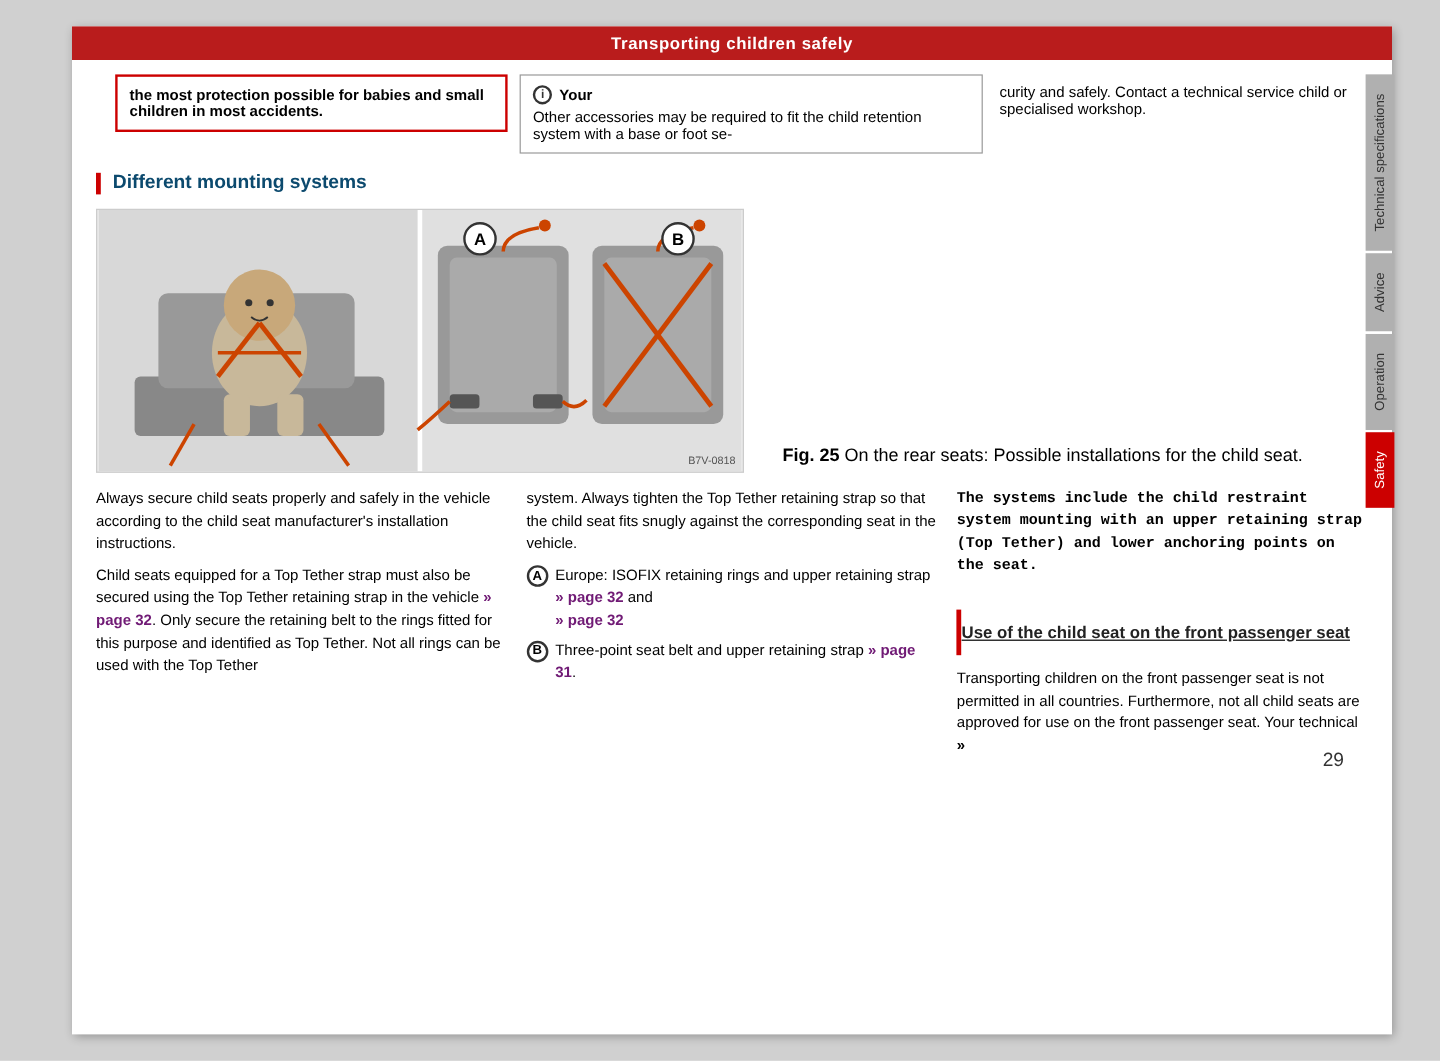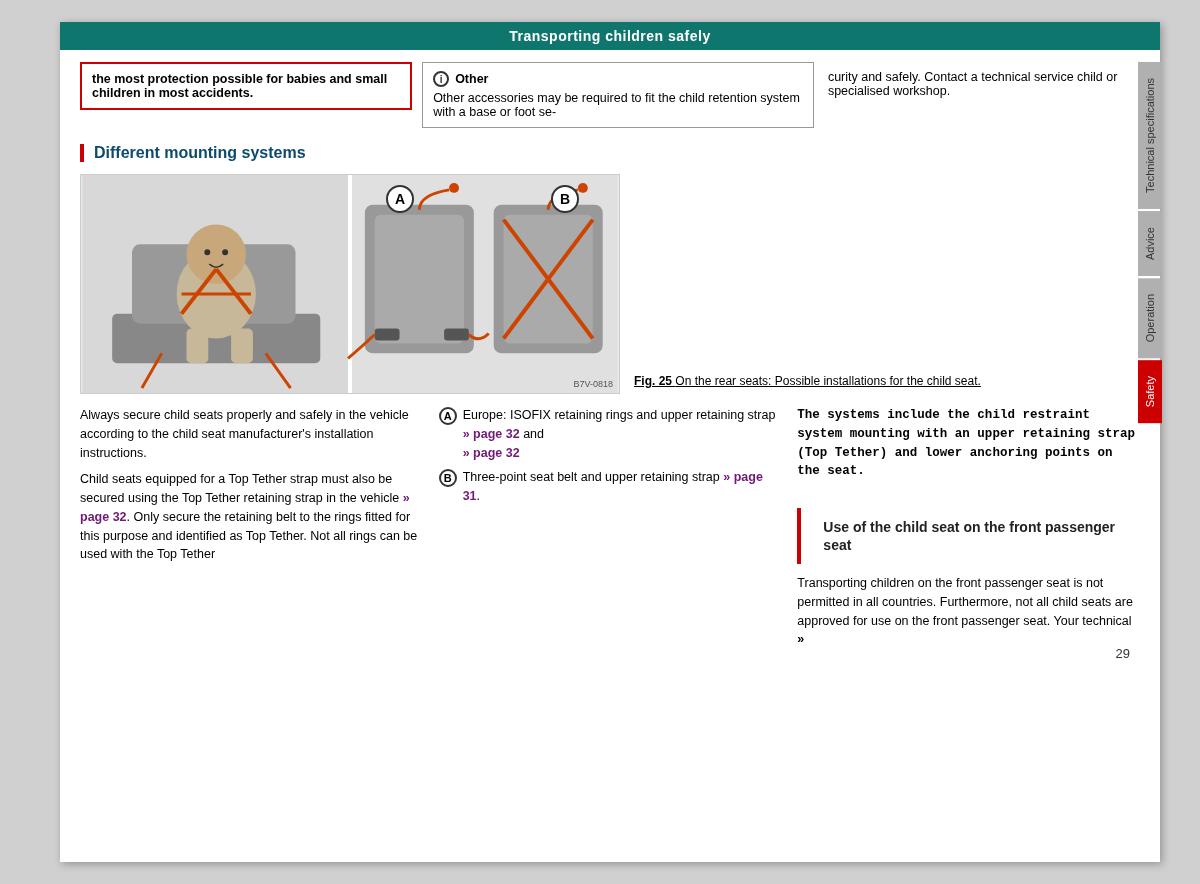--- a/index.html
+++ b/index.html
@@ -15,21 +15,21 @@
       width: 1100px;
       height: 840px;
       background: #ffffff;
       position: absolute;
       top: 22px;
       left: 60px;
       box-shadow: 2px 2px 8px rgba(0,0,0,0.3);
     }
     
     .header-bar {
-      background: #0f766e;
+      background: #b91c1c;
       color: #ffffff;
       text-align: center;
       padding: 6px 0;
       font-weight: bold;
       font-size: 14px;
       letter-spacing: 0.5px;
     }
     
     .side-tabs {
       position: absolute;
@@ -66,20 +66,21 @@
       gap: 10px;
       margin-bottom: 16px;
       align-items: flex-start;
     }
     .warning-box {
       border: 2px solid #cc0000;
       padding: 8px 10px;
       flex: 1;
       font-size: 12.5px;
       font-weight: bold;
+      margin-left: 16px;
     }
     .note-box {
       border: 1px solid #999;
       padding: 8px 10px;
       flex: 1.2;
       font-size: 12.5px;
     }
     .note-header {
       display: flex;
       align-items: center;
@@ -128,26 +129,25 @@
       overflow: hidden;
       flex-shrink: 0;
     }
     
     .child-seat-img {
       width: 100%;
       height: 100%;
     }
     .fig-caption {
       flex: 1;
-      padding-left: 14px;
-      font-size: 12px;
+      padding-left: 32px;
+      font-size: 15px;
       padding-top: 4px;
       align-self: flex-end;
       padding-bottom: 6px;
-      text-decoration: underline;
     }
     .fig-caption strong {
       font-weight: bold;
     }
     
     .main-columns {
       display: flex;
       gap: 16px;
     }
     .col-left {
@@ -195,36 +195,37 @@
       flex-shrink: 0;
       margin-top: 1px;
     }
     .link-text {
       color: #701a75;
       font-weight: bold;
     }
     
     .front-seat-box {
       border-left: 4px solid #cc0000;
-      padding: 10px 22px;
+      padding: 10px 0;
       margin-bottom: 10px;
       background: #fff;
+      text-decoration: underline;
     }
     .front-seat-box h3 {
       font-size: 14px;
       font-weight: bold;
       line-height: 1.3;
       color: #222;
     }
     
     .page-number {
       position: absolute;
       bottom: 8px;
-      right: 30px;
-      font-size: 13px;
+      right: 40px;
+      font-size: 16px;
       color: #333;
     }
     .continue-arrow {
       font-weight: bold;
     }
     .label-a {
       position: absolute;
       left: 305px;
       top: 10px;
       width: 28px;
@@ -288,21 +289,21 @@
 
   <div class="content">
 
     <div class="top-info-row">
       <div class="warning-box">
         <span>the most protection possible for babies and small children in most accidents.</span>
       </div>
       <div class="note-box">
         <div class="note-header">
           <span class="note-icon">i</span>
-          <span>Other</span>
+          <span>Your</span>
         </div>
         <span>Other accessories may be required to fit the child retention system with a base or foot se-</span>
       </div>
       <div class="extra-text-box">
         <span>curity and safely. Contact a technical service child or specialised workshop.</span>
       </div>
     </div>
 
     <div class="section-heading">
       <span>Different mounting systems</span>
@@ -381,20 +382,21 @@
     <div class="main-columns">
 
       <div class="col-left">
         <p>Always secure child seats properly and safely in the vehicle according to the child seat manufacturer's installation instructions.</p>
         <p>
           <span>Child seats equipped for a Top Tether strap must also be secured using the Top Tether retaining strap in the vehicle </span><span class="link-text">» page 32</span><span>. Only secure the retaining belt to the rings fitted for this purpose and identified as Top Tether. Not all rings can be used with the Top Tether</span>
         </p>
       </div>
 
       <div class="col-middle">
+        <p>system. Always tighten the Top Tether retaining strap so that the child seat fits snugly against the corresponding seat in the vehicle.</p>
         <div class="list-item">
           <span class="circle-label">A</span>
           <span>
             <span>Europe: ISOFIX retaining rings and upper retaining strap </span><span class="link-text">» page 32</span><span> and</span><br>
             <span class="link-text">» page 32</span>
           </span>
         </div>
         <div class="list-item">
           <span class="circle-label">B</span>
           <span>

